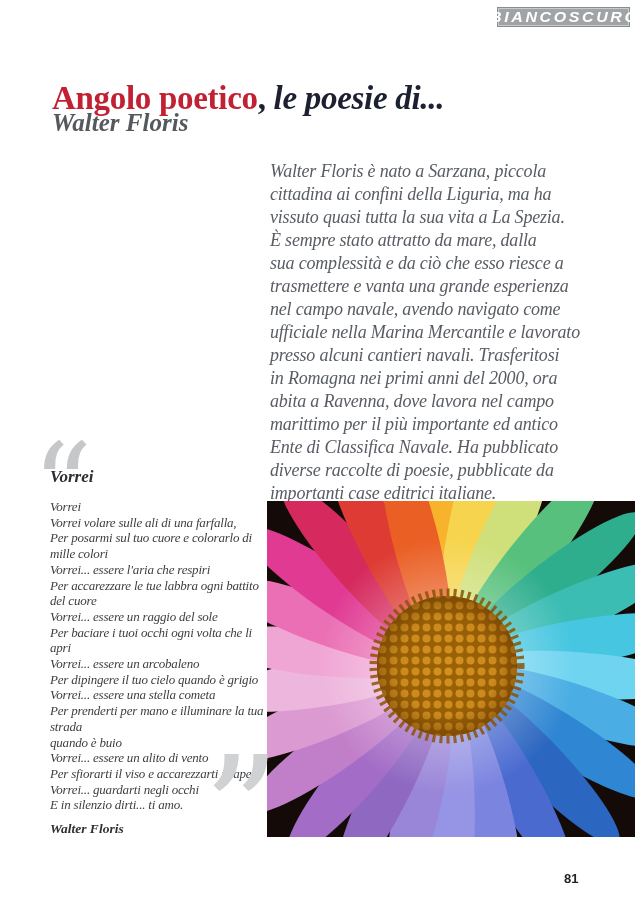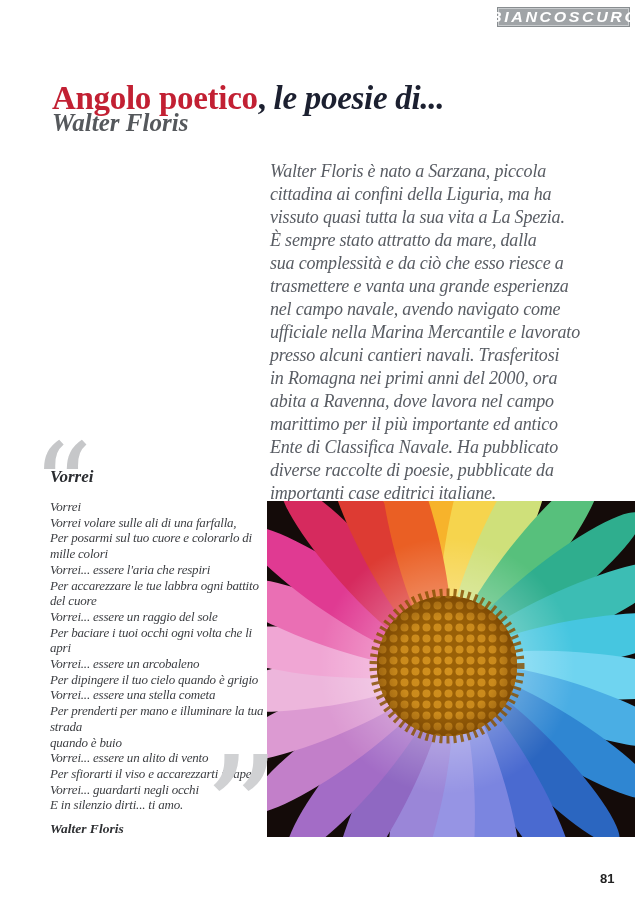--- a/index.html
+++ b/index.html
@@ -37,21 +37,21 @@
   .poem{left:50px;top:499px;width:230px;font-size:13px;line-height:15.7px;
         font-style:italic;color:#3c3e42;white-space:pre-line;letter-spacing:-.2px;}
   .poem-author{left:50px;top:821px;font-size:13.5px;font-weight:700;font-style:italic;color:#2e3033;}
 
   
   .photo{left:267px;top:501px;width:368px;height:336px;overflow:hidden;z-index:2;}
   .photo svg{display:block;}
 
   
   .page-num{left:564px;top:871px;font-family:"Liberation Sans",sans-serif;
-            font-size:13px;font-weight:700;color:#222;margin-left:36px;}
+            font-size:13px;font-weight:700;color:#222;}
 </style>
 </head>
 <body>
 
 <div class="abs logo">
   <span>BIANCOSCURO</span>
 </div>
 
 <h1 class="abs title"><span class="red">Angolo poetico</span><span class="dark">,</span><span class="dark it"> le poesie di...</span></h1>
 <h2 class="abs subtitle">Walter Floris</h2>

